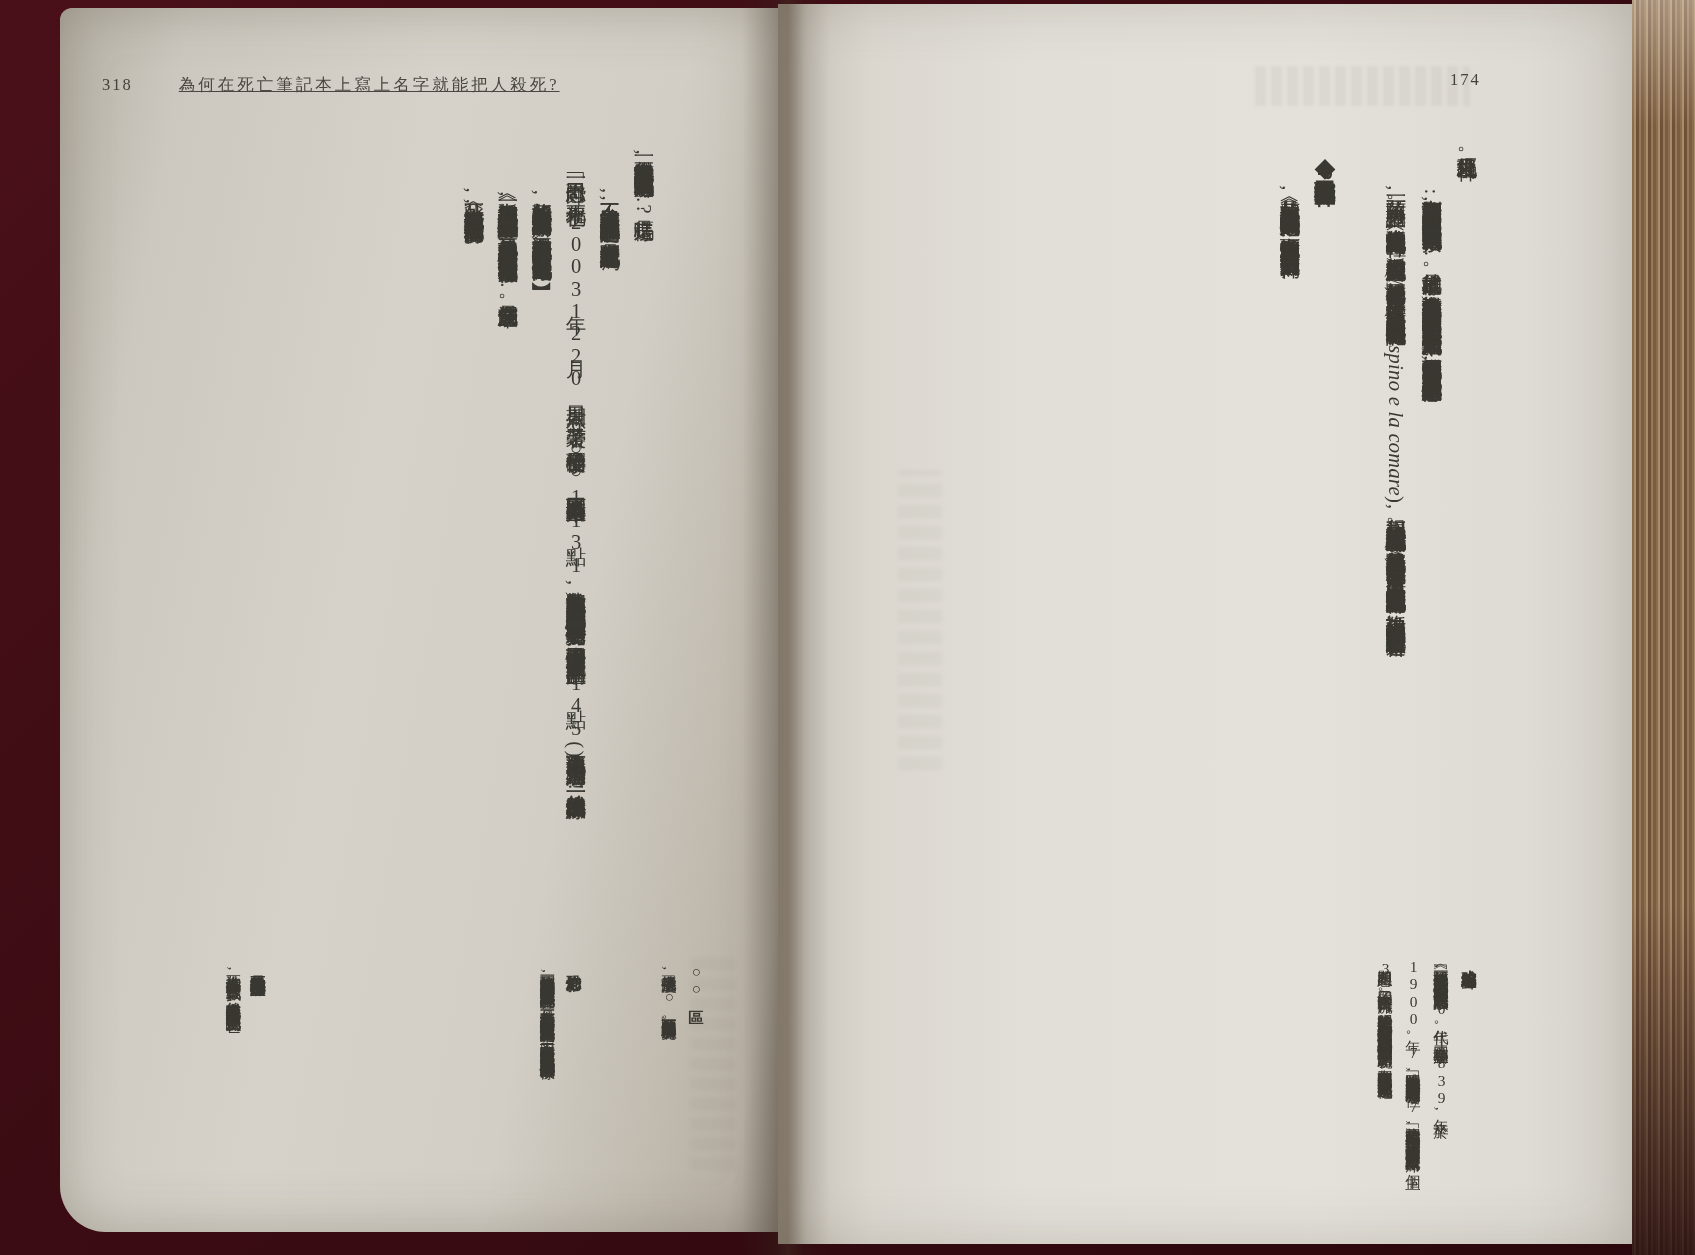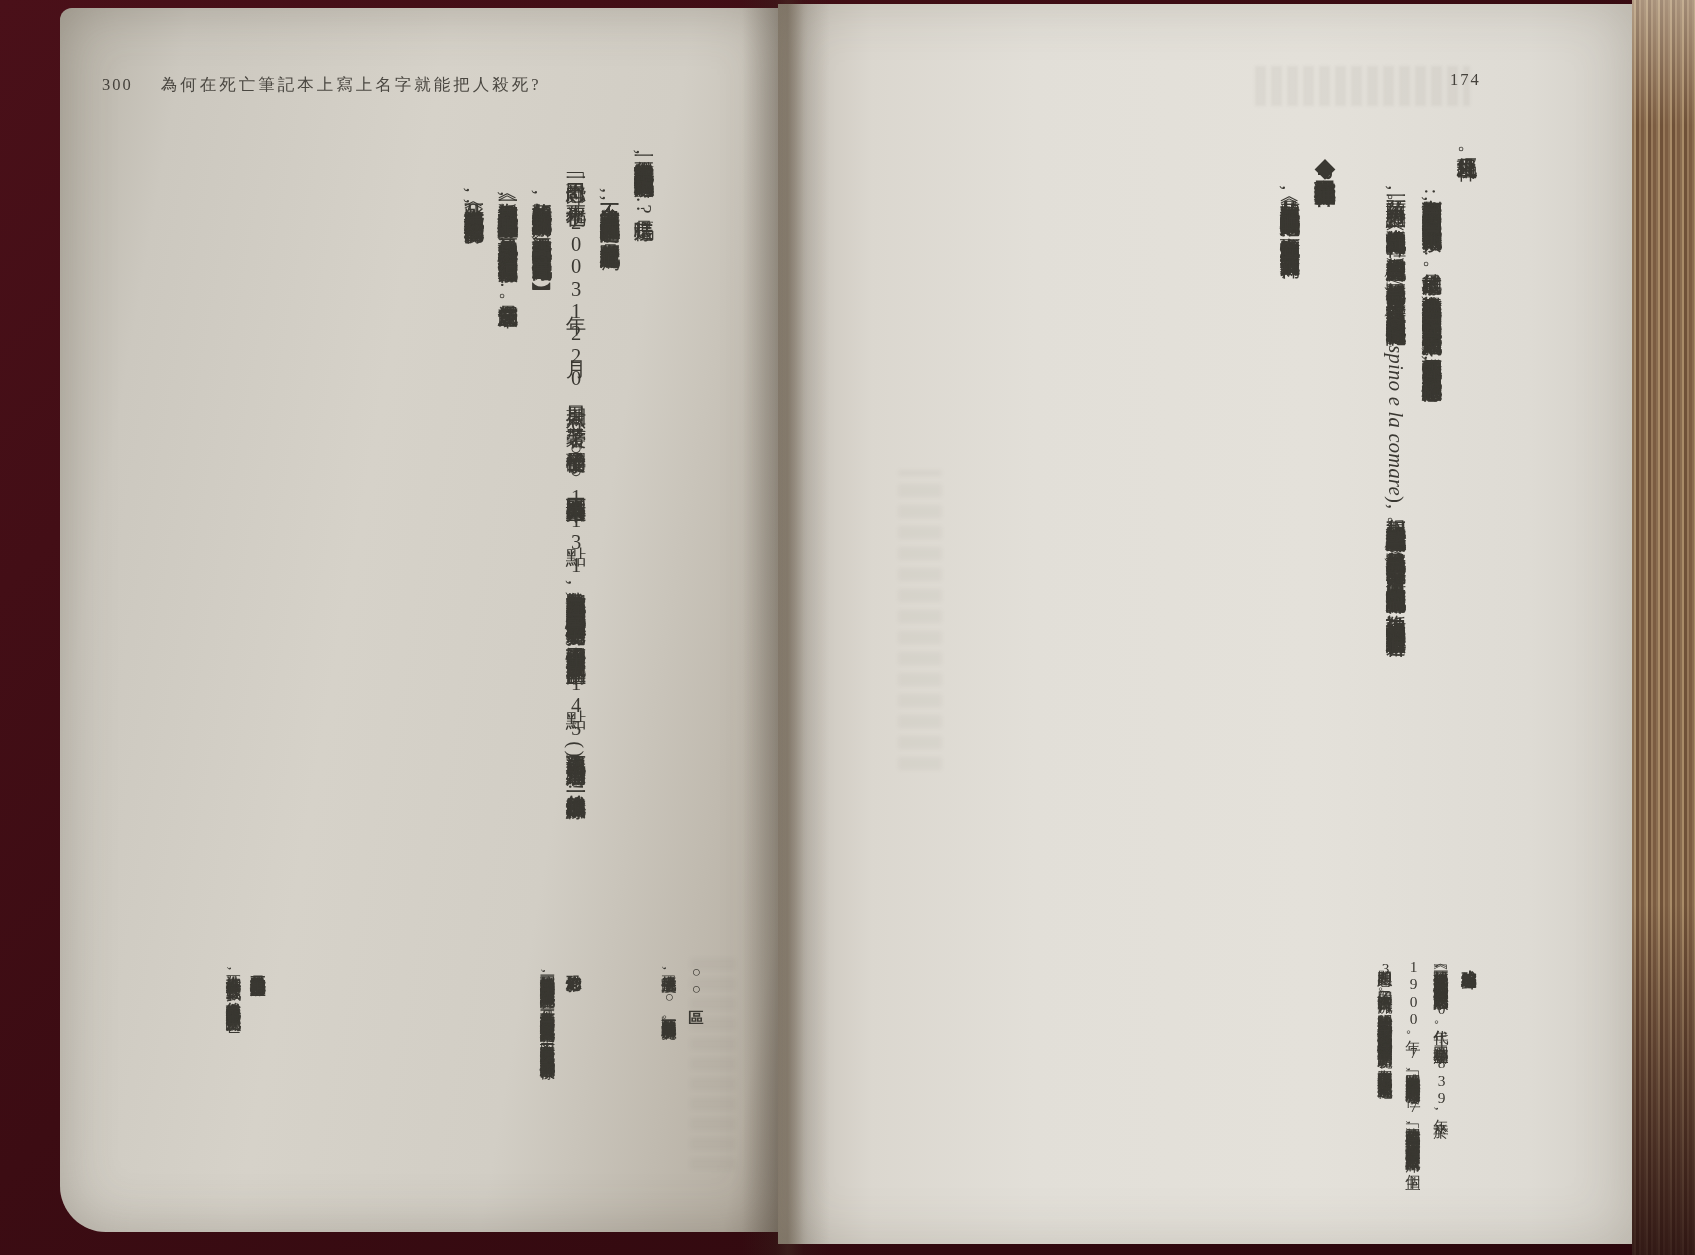--- a/index.html
+++ b/index.html
@@ -15,21 +15,21 @@
       background:linear-gradient(90deg,#a89e8f 0%,#ccc7be 3.5%,#dbd7cf 11%,#e2dfd8 30%,#e4e1da 62%,#dedbd4 88%,#d2cec6 100%);
       box-shadow:inset 0 0 55px rgba(90,80,62,.22);}
   .gutter{position:absolute;left:742px;top:0;width:88px;height:1255px;
       background:linear-gradient(90deg,rgba(55,45,33,0) 0%,rgba(55,45,33,.26) 38%,rgba(70,57,42,.40) 52%,rgba(55,45,33,.14) 70%,rgba(55,45,33,0) 100%);}
   .edge-stack{position:absolute;left:1632px;top:0;width:63px;height:1255px;
       background:repeating-linear-gradient(90deg,#8a6d50 0 2px,#a98c68 2px 4px,#6f5138 4px 7px,#97795a 7px 9px,#7c5d42 9px 12px);}
   .edge-stack:after{content:'';position:absolute;inset:0;
       background:linear-gradient(180deg,rgba(238,228,212,.40) 0%,rgba(0,0,0,0) 10%,rgba(0,0,0,0) 72%,rgba(32,8,10,.8) 100%);}
 
   .folio{position:absolute;color:#45423c;font-size:16.5px;letter-spacing:2px;white-space:nowrap;}
-  .folio .hdr-title{margin-left:28px;letter-spacing:3px;color:#4a4741;}
+  .folio .hdr-title{margin-left:46px;letter-spacing:3px;color:#4a4741;text-decoration:underline;}
 
   .vmain{position:absolute;writing-mode:vertical-rl;color:#3a3832;
       font-size:20.5px;letter-spacing:.3px;text-align:start;}
   #main-right{left:888px;top:142px;width:596px;height:772px;line-height:35px;}
   #main-left {left:83px; top:145px;width:578px;height:772px;line-height:34px;}
   .vmain p{margin:0;padding:0;}
   .vmain p.ind1{text-indent:21px;}
   .vmain p.ind2{text-indent:42px;}
   .vmain p.sec-header{margin-block-start:35px;font-size:21px;}
   .b{font-family:"Liberation Sans",sans-serif;font-weight:700;}
@@ -60,21 +60,21 @@
   <div class="page page-left"></div>
   <div class="page page-right"></div>
   <div class="gutter"></div>
   <div class="edge-stack"></div>
 
   <div class="ghost" id="ghost-top-right"></div>
   <div class="ghost" id="ghost-mid-right"></div>
   <div class="ghost" id="ghost-left-bottom"></div>
 
   <div class="folio" style="left:102px;top:74px;">
-    <span>300</span><span class="hdr-title">為何在死亡筆記本上寫上名字就能把人殺死?</span>
+    <span>318</span><span class="hdr-title">為何在死亡筆記本上寫上名字就能把人殺死?</span>
   </div>
   <div class="folio" style="left:1450px;top:70px;">174</div>
 
   <div class="vmain" id="main-right">
       <p><span>且經常出現死神。</span></p>
       <p class="ind2"><span>有則故事讓筆者我留下深刻的印象:御粗松生病了,因為看到他的「壽命的蠟燭」很短,所以死神的推銷員就來接他了……就是這樣的故事。故事中還有一幕描寫的是矮子太跟著死神走著,看到某處並排著許多人類的蠟燭,把井矢見的蠟燭一吹熄,井矢見就當場死亡,再點燃蠟燭他就又活了回來。這蠟燭的長短就代表人剩下的壽命還有多少,燭火一滅人就會死,這個印象也讓我的童年心靈感到無比恐怖。</span></p>
       <p class="ind2"><span>預防萬一,再多講一點。生命的蠟燭的說法也出現在一篇日語單口相聲〈死神〉裡。《御粗松君》的構想應是源自於此。根據《相聲「死神」的世界》(西本晃二著/青蛙房出版)一書的說法,這篇相聲的梗概和格林童話〈死神教父〉及義大利歌劇《鞋匠遇仙記》(</span><span class="i">Crispino e la comare</span><span>)很相似,應該是根據上述兩者之一</span><span class="b">改編成這篇相聲</span><span>。此外根據《一目了然「世界的死神」辭典》(七會靜著/廣濟堂文庫出版)一書,生命的蠟燭這種故事在希臘神話或北歐神話中都出現過。換句話說,用蠟燭描述人的壽命的形象,這種想法不論古今東西都很普遍嘛。</span></p>
       <p class="sec-header"><span class="b">◆在工作現場流汗勞動的藍領死神?</span></p>
       <p class="ind2"><span>若是如此,《死亡筆記本》裡想必是由負責執行的死神來管理壽命的蠟燭這一類的東西吧。在蠟燭上面貼上這個人的真實姓名,還附照片,然後負責營業的死神寫了</span></p>
     </div>

